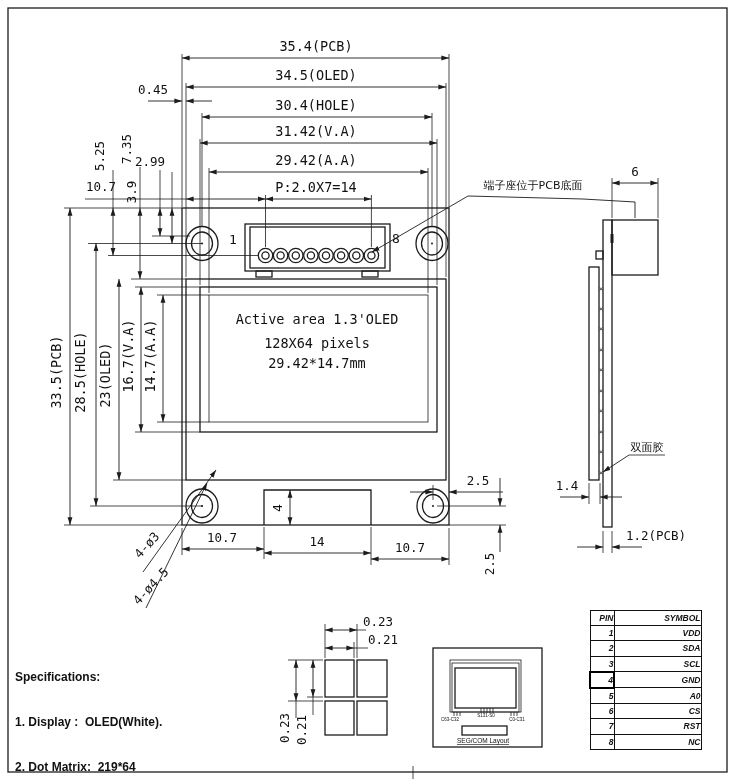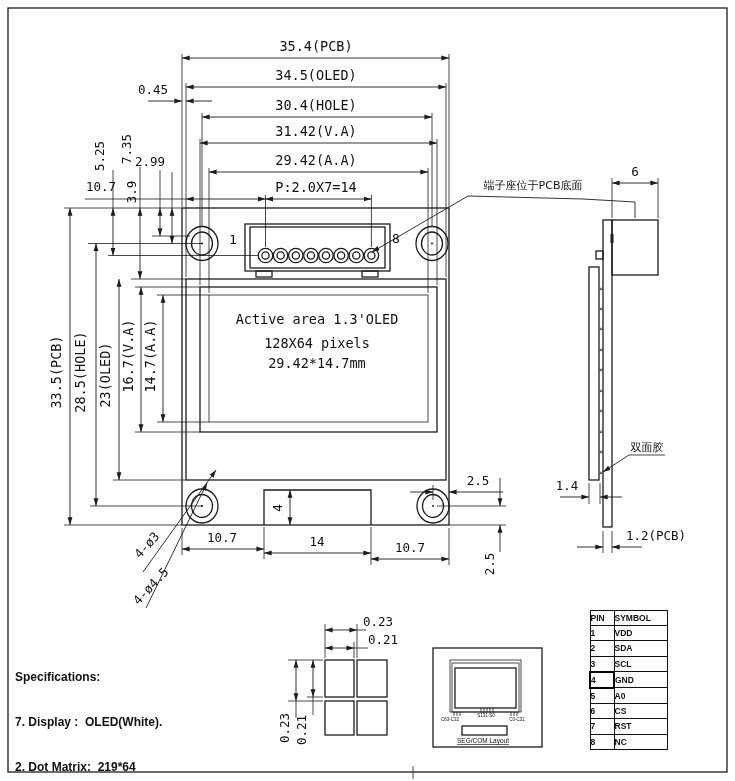--- a/index.html
+++ b/index.html
@@ -18,24 +18,24 @@
   .area{font:13.5px "DejaVu Sans Mono", monospace;text-anchor:middle;}
   .cjk{font:11px "DejaVu Sans", sans-serif;text-anchor:middle;}
   .xmark{font:7px "DejaVu Sans Mono", monospace;text-anchor:middle;}
   .tiny{font:4.5px "Liberation Sans", sans-serif;text-anchor:middle;}
   .cap{font:6.5px "Liberation Sans", sans-serif;text-anchor:middle;text-decoration:underline;}
   #specs{position:absolute;left:15px;top:640px;font-family:"Liberation Sans", sans-serif;
          font-weight:bold;font-size:12px;color:#111;line-height:15px;white-space:pre;}
   #pintable{position:absolute;left:589px;top:610px;}
   #pintable table{border-collapse:collapse;font-family:"Liberation Sans", sans-serif;
                   font-weight:bold;font-size:8.5px;color:#111;}
-  #pintable td,#pintable th{border:1px solid #111;text-align:left;padding:0;
-                  height:14.2px;font-weight:bold;}
+  #pintable td,#pintable th{border:1px solid #111;text-align:right;padding:0;
+                  height:14.2px;font-weight:bold;font-style:italic;}
   #pintable .c1{width:23px;}
-  #pintable .c2{width:52px;}
+  #pintable .c2{width:52px;padding-left:34px;}
   #pintable .bold-cell{border:2px solid #000;}
 </style>
 </head>
 <body>
 
 <div id="page">
 
 <svg width="735" height="781" viewBox="0 0 735 781">
   <defs>
     <marker id="ah" orient="auto-start-reverse" markerWidth="10" markerHeight="7" refX="8.5" refY="3">
@@ -303,21 +303,21 @@
     <text x="450" y="721" class="tiny">C63-C32</text>
     <text x="486" y="717" class="tiny">S131-S0</text>
     <text x="517" y="721" class="tiny">C0-C31</text>
     <rect x="462" y="726" width="45" height="9" class="main"></rect>
     <text x="483" y="743" class="cap">SEG/COM Layout</text>
   </g>
 </svg>
 
   <div id="specs">
     <div>Specifications:</div>
-    <div>7. Display :  OLED(White).</div>
+    <div>1. Display :  OLED(White).</div>
     <div>2. Dot Matrix:  219*64</div>
     
     
     
     
   </div>
 
   <div id="pintable">
     <table>
       <tbody>

